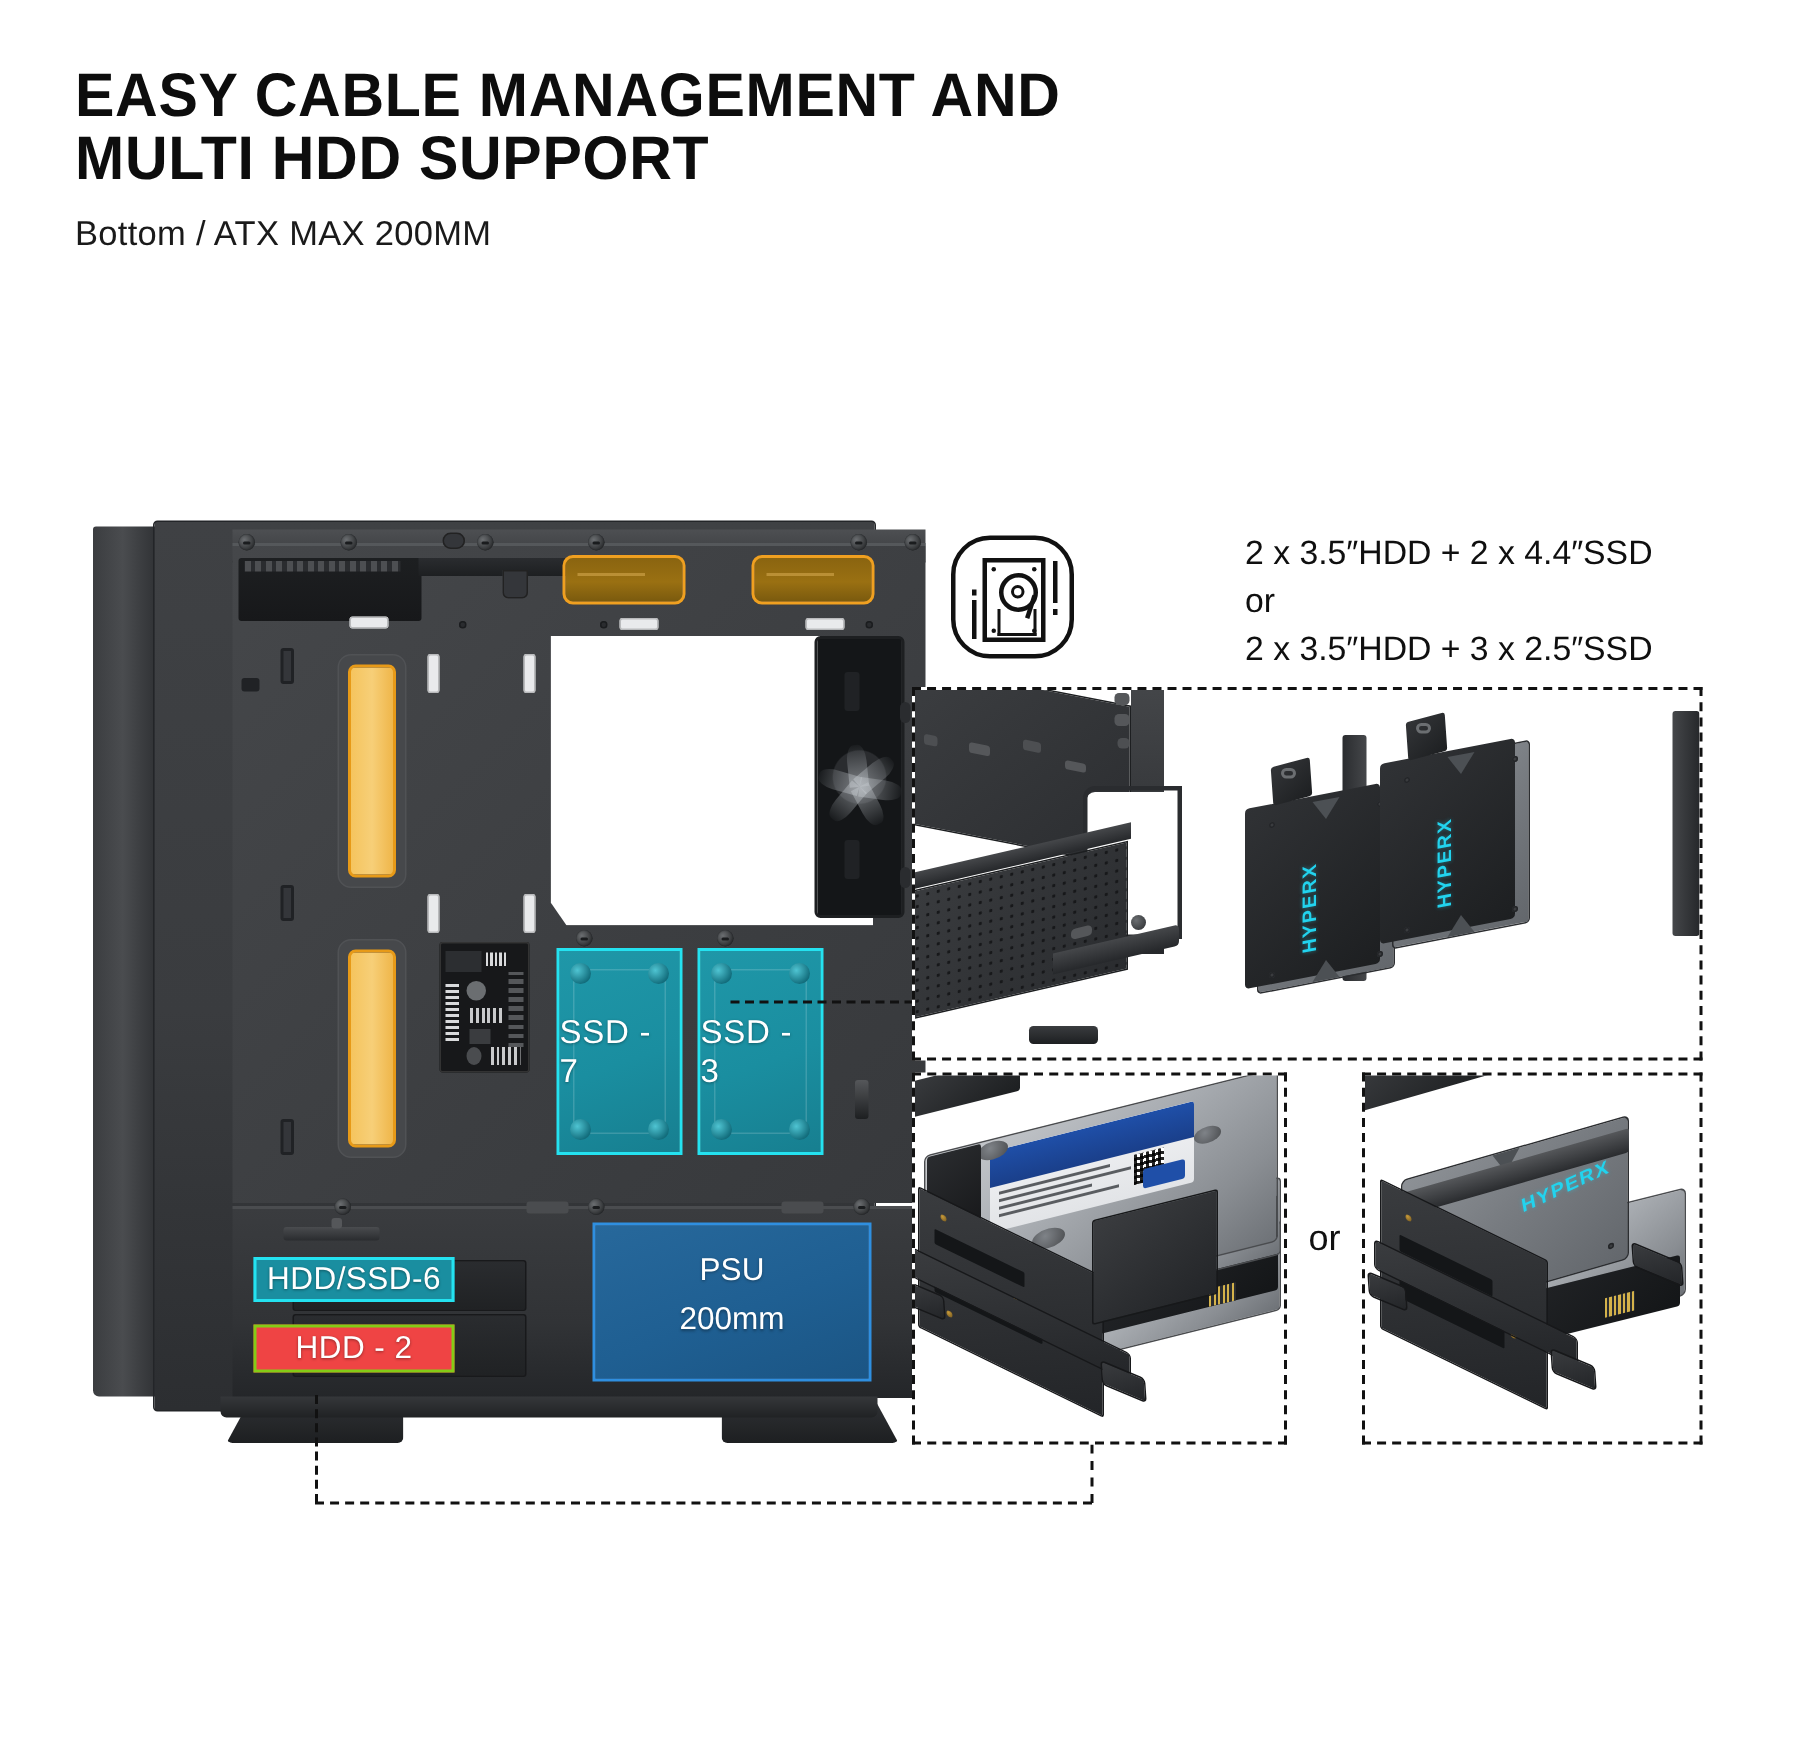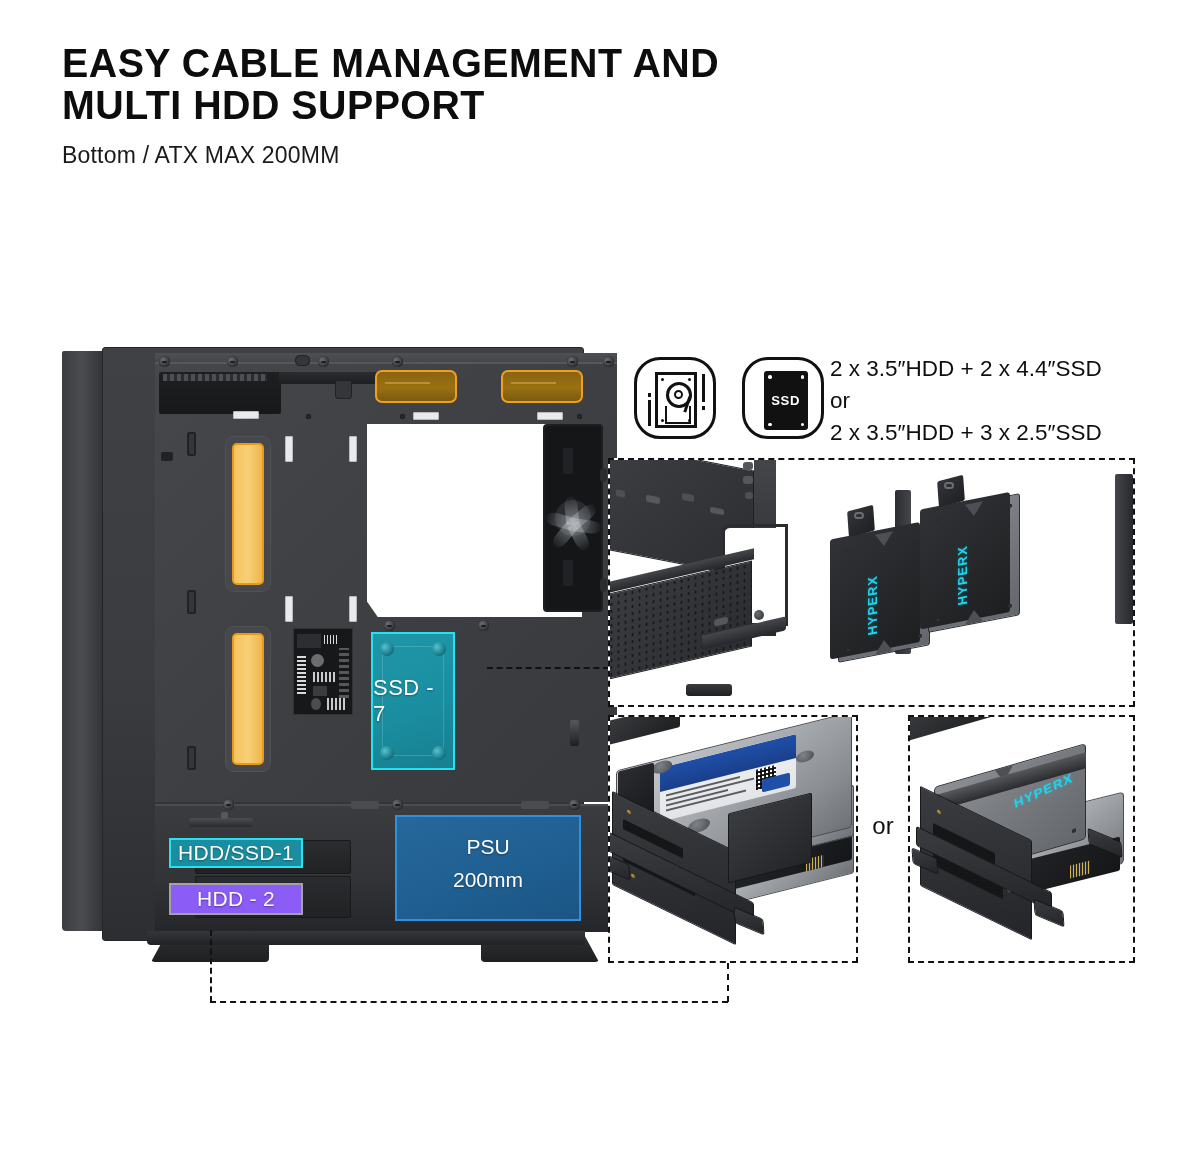--- a/index.html
+++ b/index.html
@@ -5,21 +5,21 @@
   * { box-sizing: border-box; margin: 0; padding: 0; }
   body {
     width: 1200px; height: 1166px;
     background: #ffffff;
     font-family: "Liberation Sans", sans-serif;
     position: relative;
     overflow: hidden;
   }
 
   
-  #header { position: absolute; left: 62px; top: 42px; width: 900px; }
+  #header { position: absolute; left: 50px; top: 42px; width: 900px; }
   .title-line {
     font-size: 41px;
     font-weight: 700;
     letter-spacing: 0.5px;
     color: #0d0d0d;
     line-height: 1.03;
     font-stretch: condensed;
     transform: scaleX(0.96);
     transform-origin: left center;
     white-space: nowrap;
@@ -161,21 +161,21 @@
   .bay-slot{
     position:absolute; background:linear-gradient(to bottom,#2a2c2f,#202224);
     border:1px solid #18191b; border-radius:2px;
   }
   .tag {
     position:absolute; display:flex; align-items:center; justify-content:center;
     color:#fff; font-size:21px; letter-spacing:.3px; white-space:nowrap;
     text-shadow:0 1px 2px rgba(0,0,0,.4);
   }
   .tag-teal{ background:#1a8ea0; border:2px solid #24e2f0; }
-  .tag-blue{ background:#8b5cf6; border:2px solid #a3a3a3; }
+  .tag-blue{ background:#ef4444; border:2px solid #84cc16; }
 
   .foot{
     position:absolute; bottom:-22px; height:26px;
     background:linear-gradient(to bottom,#2e3033,#1d1f21);
     border-radius:0 0 4px 4px;
   }
   .foot.left{ clip-path: polygon(12% 0,100% 0,100% 100%,0 100%); }
   .foot.right{ clip-path: polygon(0 0,88% 0,100% 100%,0 100%); }
 
   
@@ -415,20 +415,28 @@
     </div>
 
     <div class="ssd-bay" style="left:268px;top:284px;width:84px;height:138px">
       <div class="inner-rect"></div>
       <div class="bay-screw" style="left:7px;top:8px"></div>
       <div class="bay-screw" style="right:7px;top:8px"></div>
       <div class="bay-screw" style="left:7px;bottom:8px"></div>
       <div class="bay-screw" style="right:7px;bottom:8px"></div>
       <span class="lbl">SSD - 7</span>
     </div>
+    <div class="ssd-bay" style="left:362px;top:284px;width:84px;height:138px">
+      <div class="inner-rect"></div>
+      <div class="bay-screw" style="left:7px;top:8px"></div>
+      <div class="bay-screw" style="right:7px;top:8px"></div>
+      <div class="bay-screw" style="left:7px;bottom:8px"></div>
+      <div class="bay-screw" style="right:7px;bottom:8px"></div>
+      <span class="lbl">SSD - 3</span>
+    </div>
     <div class="screw" style="left:281px;top:272px"></div>
     <div class="screw" style="left:375px;top:272px"></div>
     <div style="position:absolute;left:467px;top:372px;width:9px;height:26px;background:linear-gradient(to bottom,#55575a,#1d1f21);border-radius:2px"></div>
 
     <div class="shroud"></div>
     <div class="screw" style="left:120px;top:451px"></div>
     <div class="screw" style="left:289px;top:451px"></div>
     <div class="screw" style="left:466px;top:451px"></div>
     <div style="position:absolute;left:248px;top:453px;width:28px;height:8px;background:#4a4c4f;border-radius:2px"></div>
     <div style="position:absolute;left:418px;top:453px;width:28px;height:8px;background:#4a4c4f;border-radius:2px"></div>
@@ -444,21 +452,21 @@
     </div>
 
     <div class="foot left" style="left:48px;width:118px"></div>
     <div class="foot right" style="left:378px;width:118px"></div>
     <div style="position:absolute;left:44px;top:583px;width:438px;height:14px;background:linear-gradient(to bottom,#35373a,#202224);border-radius:0 0 4px 4px"></div>
   </div>
 
 </div>
 
 <div class="tag tag-teal" style="left:169px;top:838px;width:134px;height:30px">
-  <span>HDD/SSD-1</span>
+  <span>HDD/SSD-6</span>
 </div>
 <div class="tag tag-blue" style="left:169px;top:883px;width:134px;height:32px">
   <span>HDD - 2</span>
 </div>
 
 <div id="spec-row">
 
   <div class="icon-box" style="left:0">
     <div class="hdd-glyph">
       <div class="platter"></div>
@@ -469,29 +477,20 @@
       <div class="dot" style="right:3px;top:3px"></div>
       <div class="dot" style="left:3px;bottom:3px"></div>
       <div class="dot" style="right:3px;bottom:3px"></div>
     </div>
     <div class="tick" style="left:65px;top:14px;height:28px"></div>
     <div class="tick" style="left:65px;top:46px;height:4px"></div>
     <div class="tick" style="left:11px;top:40px;height:26px"></div>
     <div class="tick" style="left:11px;top:33px;height:4px"></div>
   </div>
 
-  <div class="icon-box" style="left:108px">
-    <div class="ssd-glyph">
-      <div class="cor" style="left:4px;top:4px"></div>
-      <div class="cor" style="right:4px;top:4px"></div>
-      <div class="cor" style="left:4px;bottom:4px"></div>
-      <div class="cor" style="right:4px;bottom:4px"></div>
-      <span>SSD</span>
-    </div>
-  </div>
 
   <div id="spec-text">
     <div>2 x 3.5″HDD + 2 x 4.4″SSD</div>
     <div>or</div>
     <div>2 x 3.5″HDD + 3 x 2.5″SSD</div>
   </div>
 </div>
 
 <div class="dash-h" style="left:487px;top:667px;width:122px"></div>
 <div class="dash-v" style="left:210px;top:930px;height:72px"></div>

